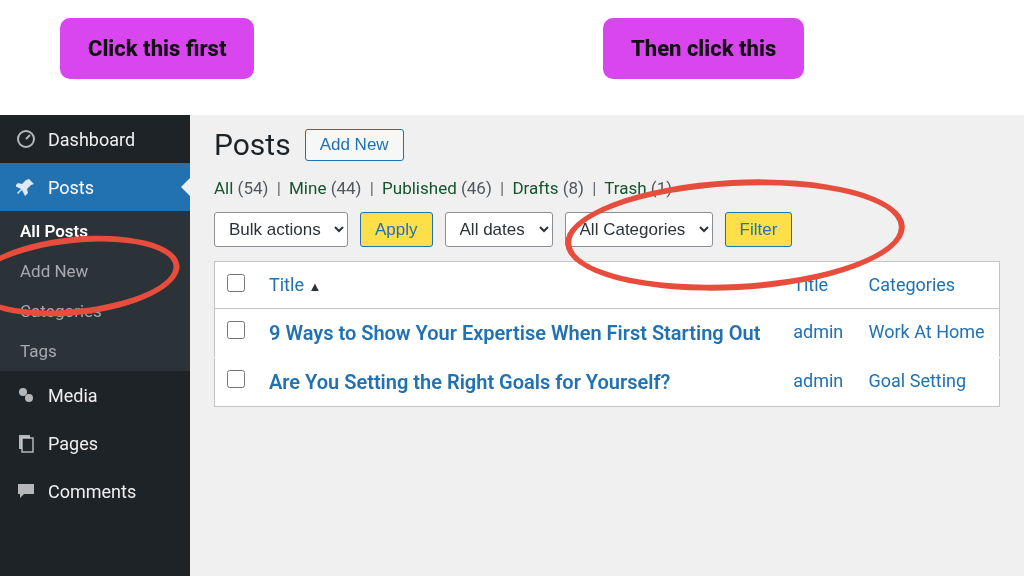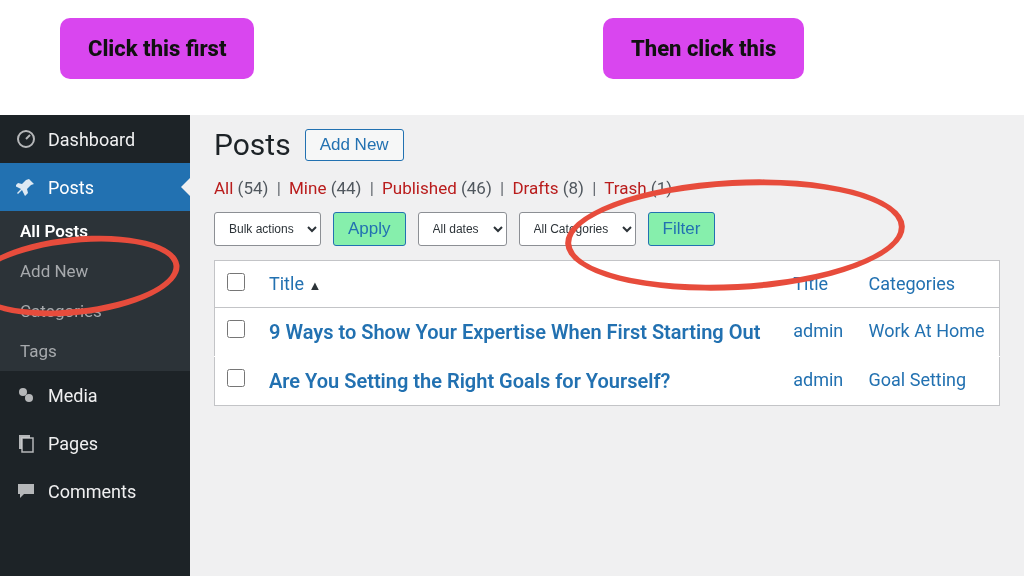--- a/index.html
+++ b/index.html
@@ -116,47 +116,47 @@
     cursor: pointer;
   }
 
   
   .subsubsub {
     font-size: 17px;
     color: #646970;
     margin-bottom: 14px;
   }
   .subsubsub a {
-    color: #b91c1c;
+    color: #14532d;
     text-decoration: none;
   }
   .subsubsub .count {
     color: #50575e;
   }
   .subsubsub .sep {
     padding: 0 4px;
   }
 
   
   .toolbar {
     display: flex;
     gap: 12px;
     margin-bottom: 14px;
   }
   select {
-    font-size: 12px;
+    font-size: 17px;
     padding: 6px 10px;
     border: 1px solid #8c8f94;
     border-radius: 3px;
     background: #fff;
     color: #2c3338;
   }
   .apply-btn, .filter-btn {
     border: 1px solid #2271b1;
-    background: #86efac;
+    background: #fde047;
     color: #2271b1;
     font-size: 17px;
     padding: 6px 14px;
     border-radius: 3px;
     cursor: pointer;
   }
 
   
   table {
     width: 100%;

